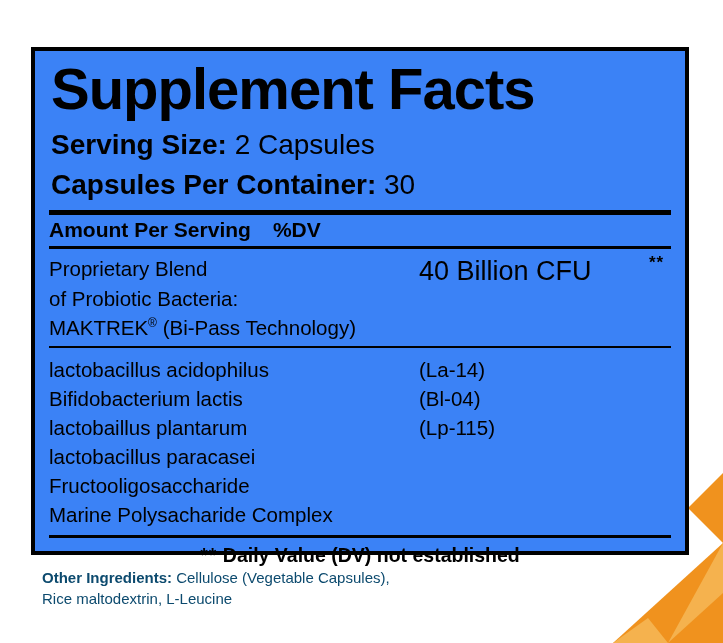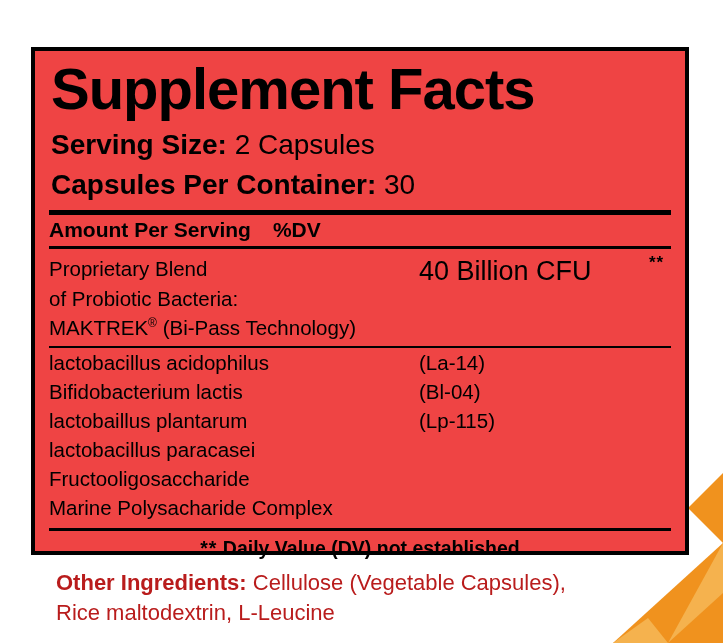--- a/index.html
+++ b/index.html
@@ -26,21 +26,21 @@
     pointer-events: none;
   }
 
   .panel {
     position: absolute;
     left: 31px;
     top: 47px;
     width: 658px;
     height: 508px;
     border: 4px solid #000000;
-    background: #ef4444;
+    background: #3b82f6;
     box-sizing: border-box;
   }
 
   .panel-inner {
     padding: 6px 14px 0 14px;
   }
 
   .title {
     font-size: 58px;
     font-weight: bold;
@@ -106,47 +106,47 @@
     font-size: 17px;
     font-weight: bold;
     letter-spacing: 1px;
   }
   .sup {
     font-size: 12px;
     vertical-align: super;
   }
 
   .strain-list {
-    padding: 0 0 6px 0;
+    padding: 7px 0 6px 0;
   }
   .strain-row {
     display: flex;
     font-size: 20.5px;
     line-height: 1.42;
     color: #000;
   }
   .strain-name { width: 370px; }
   .strain-code { width: 180px; }
 
   .footnote {
     font-size: 19.5px;
     font-weight: bold;
     padding: 6px 0 4px 0;
     text-align: center;
   }
   .footnote .stars { letter-spacing: 1px; }
 
   .other-ing {
     position: absolute;
-    left: 56px;
+    left: 42px;
     top: 568px;
     width: 640px;
-    font-size: 22px;
+    font-size: 15px;
     line-height: 1.38;
-    color: #b91c1c;
+    color: #0c4a6e;
   }
   .other-ing b { font-weight: bold; }
 </style>
 </head>
 <body>
 
 <div class="deco-wrap">
   <svg width="260" height="230" viewBox="0 0 260 230" xmlns="http://www.w3.org/2000/svg">
     <polygon points="150,230 260,130 260,230" fill="#f0921e"></polygon>
     <polygon points="205,230 260,130 260,180" fill="#f5b24e"></polygon>

